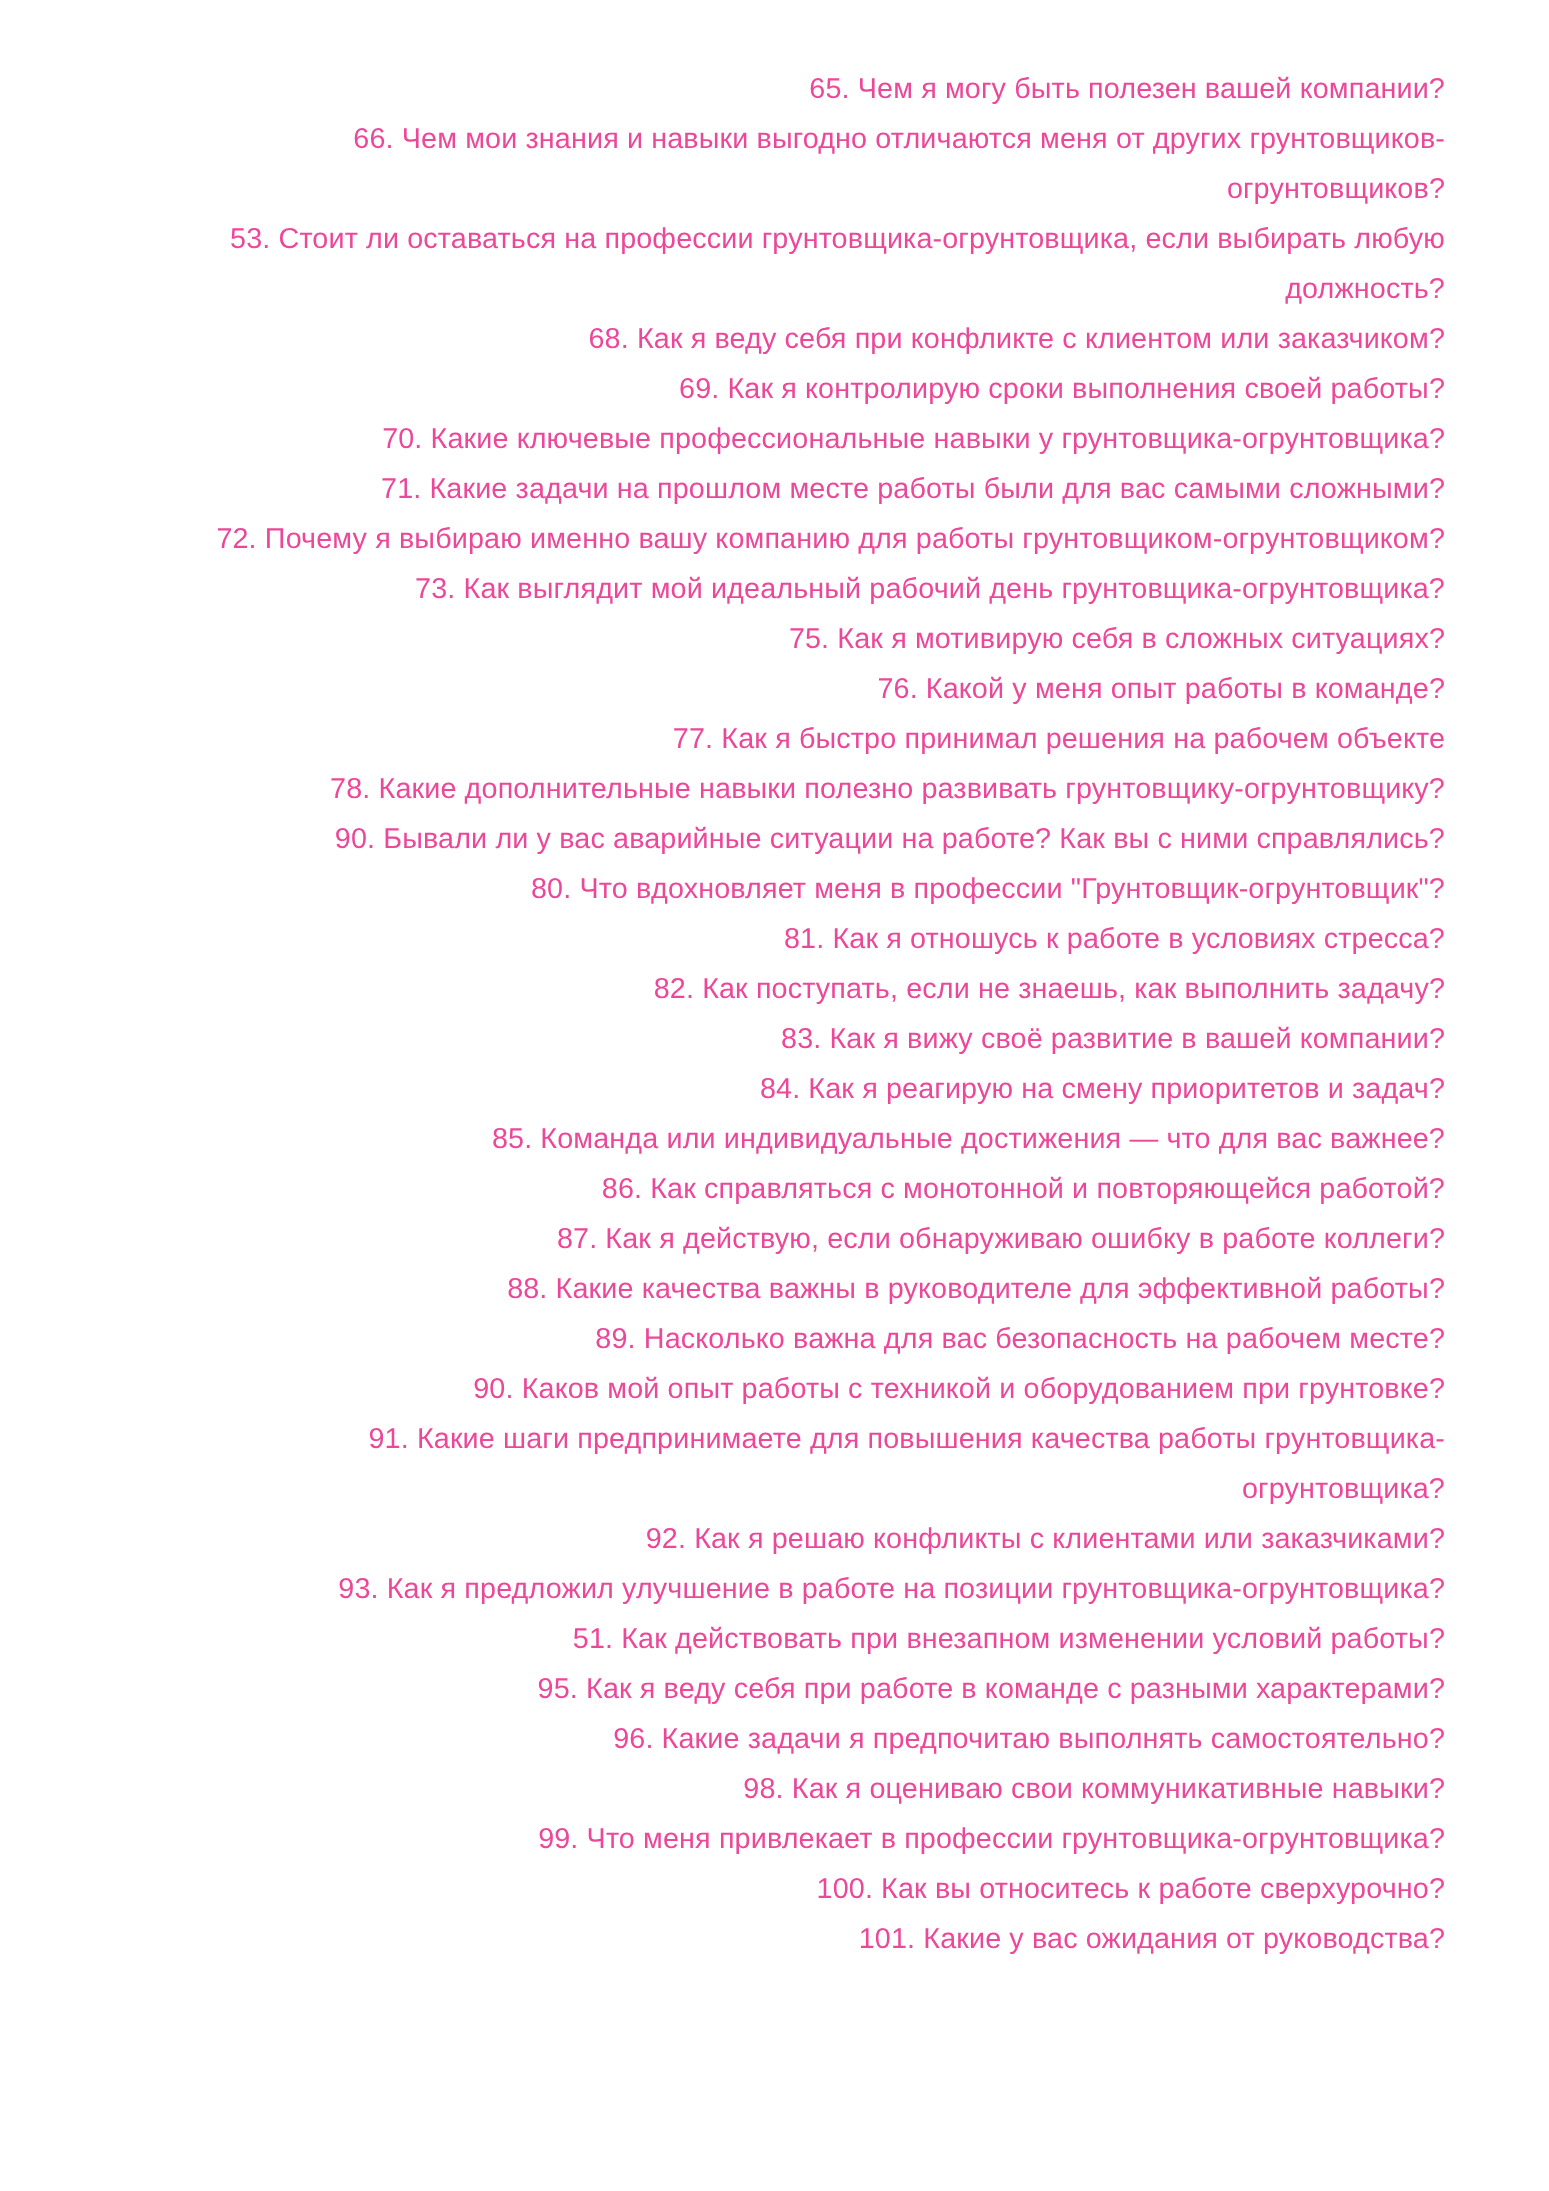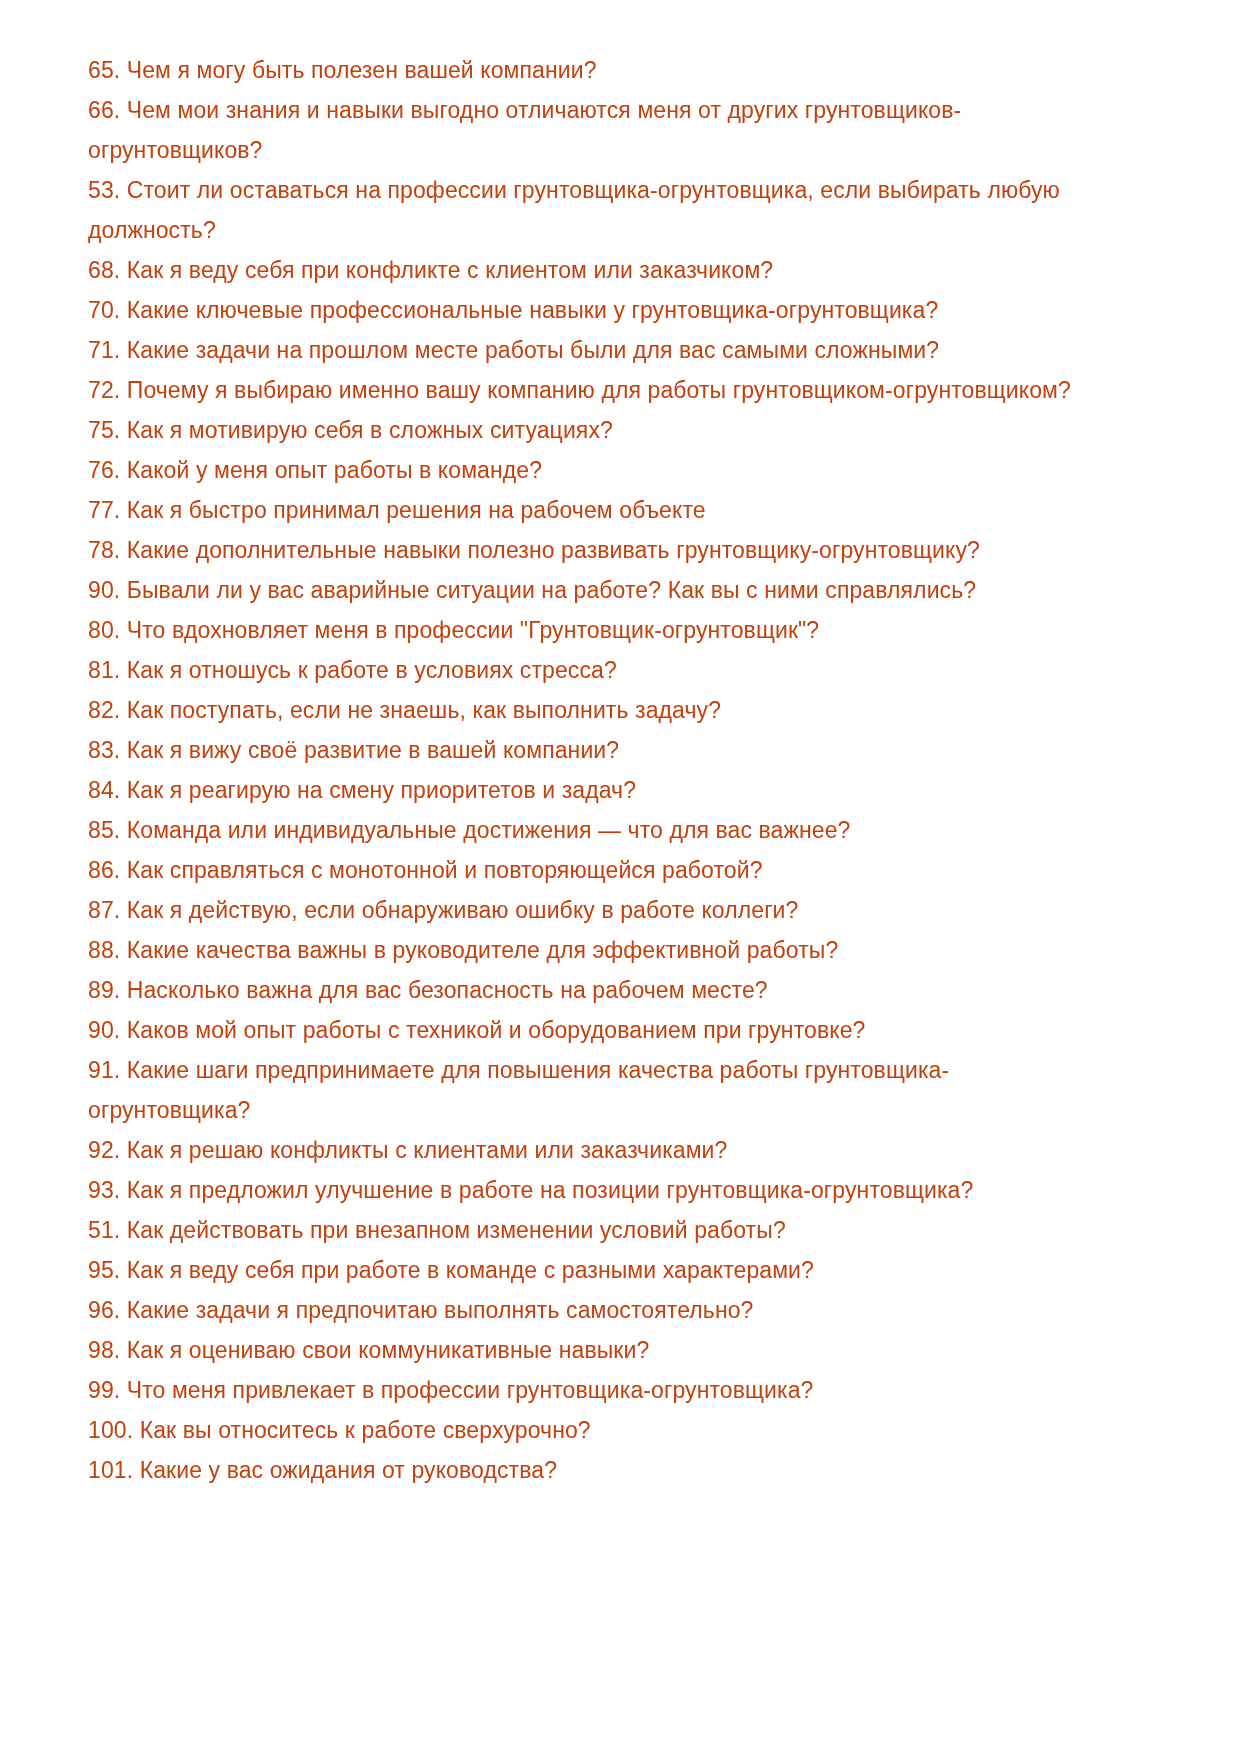--- a/index.html
+++ b/index.html
@@ -22,39 +22,42 @@
   }
   .question-list {
     width: 1068px;
   }
   .question {
     margin: 0;
     padding: 0;
     font-size: 23px;
     line-height: 40px;
     font-weight: 400;
-    color: #c2410c;
+    color: #ec4899;
     white-space: pre-line;
     letter-spacing: 0.1px;
+    text-align: right;
   }
 </style>
 </head>
 <body>
 
 <main class="page">
   <div class="question-list">
       <p class="question">65. Чем я могу быть полезен вашей компании?</p>
       <p class="question">66. Чем мои знания и навыки выгодно отличаются меня от других грунтовщиков-
 огрунтовщиков?</p>
       <p class="question">53. Стоит ли оставаться на профессии грунтовщика-огрунтовщика, если выбирать любую
 должность?</p>
       <p class="question">68. Как я веду себя при конфликте с клиентом или заказчиком?</p>
+      <p class="question">69. Как я контролирую сроки выполнения своей работы?</p>
       <p class="question">70. Какие ключевые профессиональные навыки у грунтовщика-огрунтовщика?</p>
       <p class="question">71. Какие задачи на прошлом месте работы были для вас самыми сложными?</p>
       <p class="question">72. Почему я выбираю именно вашу компанию для работы грунтовщиком-огрунтовщиком?</p>
+      <p class="question">73. Как выглядит мой идеальный рабочий день грунтовщика-огрунтовщика?</p>
       <p class="question">75. Как я мотивирую себя в сложных ситуациях?</p>
       <p class="question">76. Какой у меня опыт работы в команде?</p>
       <p class="question">77. Как я быстро принимал решения на рабочем объекте</p>
       <p class="question">78. Какие дополнительные навыки полезно развивать грунтовщику-огрунтовщику?</p>
       <p class="question">90. Бывали ли у вас аварийные ситуации на работе? Как вы с ними справлялись?</p>
       <p class="question">80. Что вдохновляет меня в профессии "Грунтовщик-огрунтовщик"?</p>
       <p class="question">81. Как я отношусь к работе в условиях стресса?</p>
       <p class="question">82. Как поступать, если не знаешь, как выполнить задачу?</p>
       <p class="question">83. Как я вижу своё развитие в вашей компании?</p>
       <p class="question">84. Как я реагирую на смену приоритетов и задач?</p>

